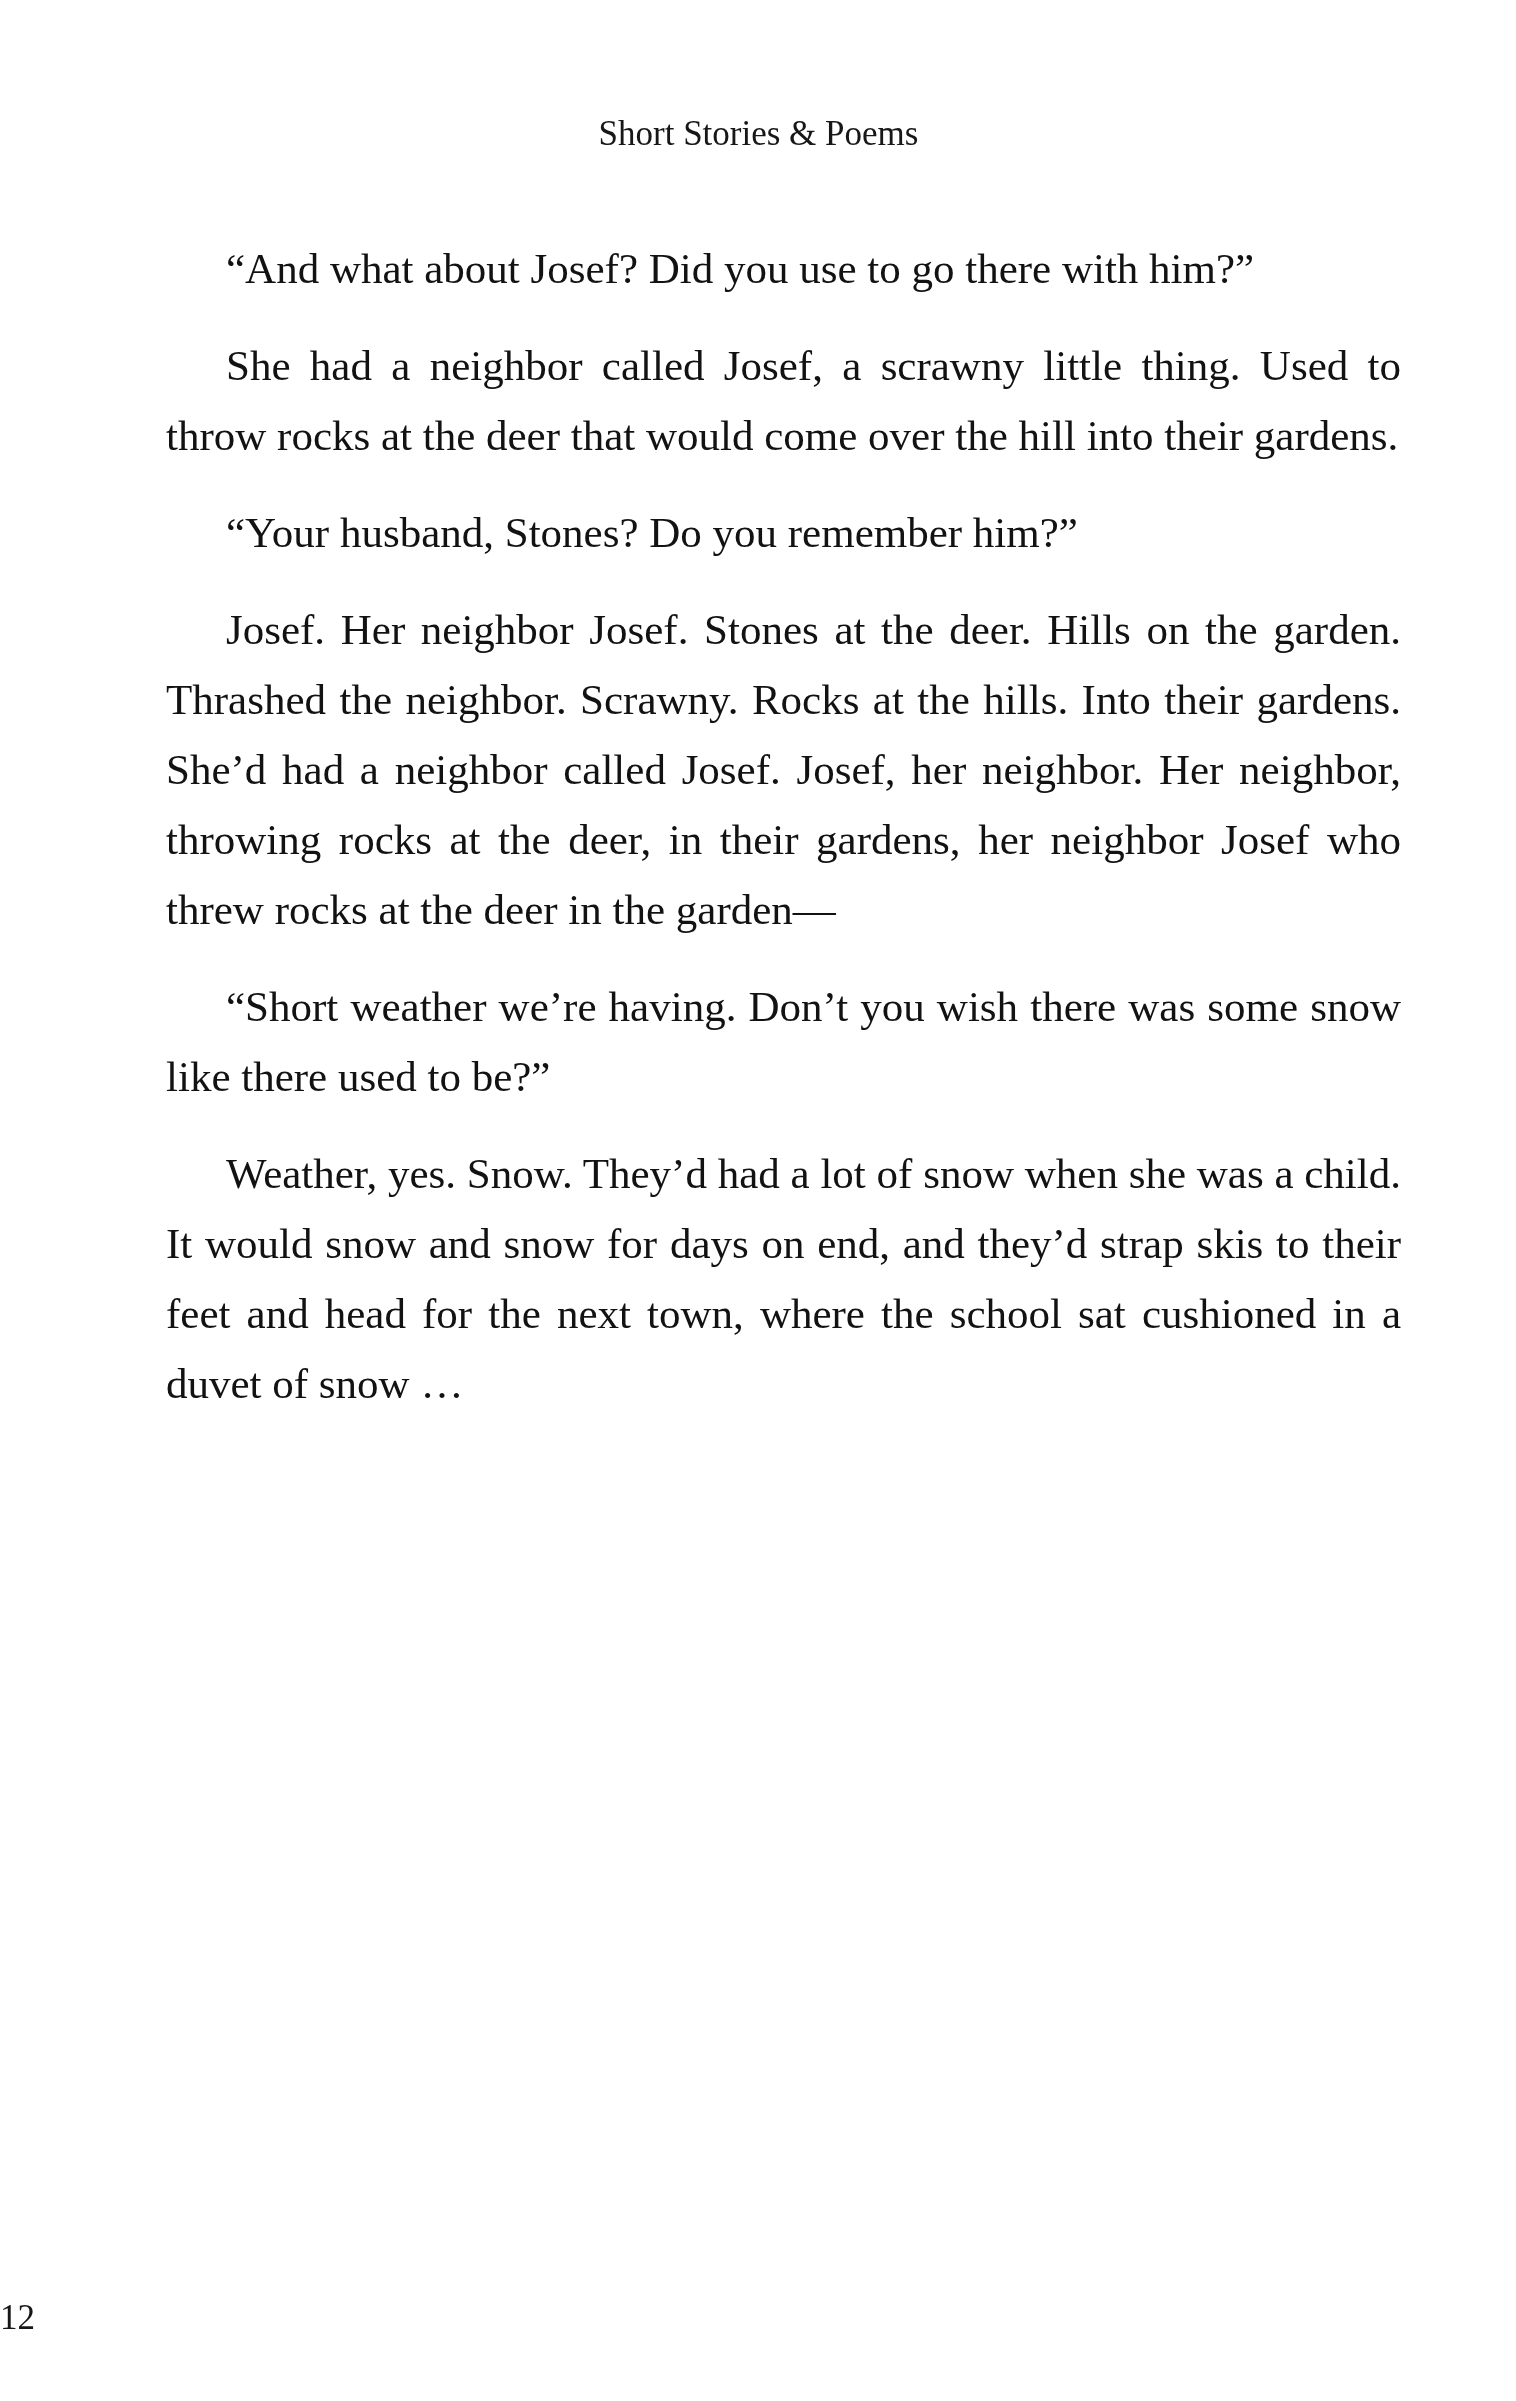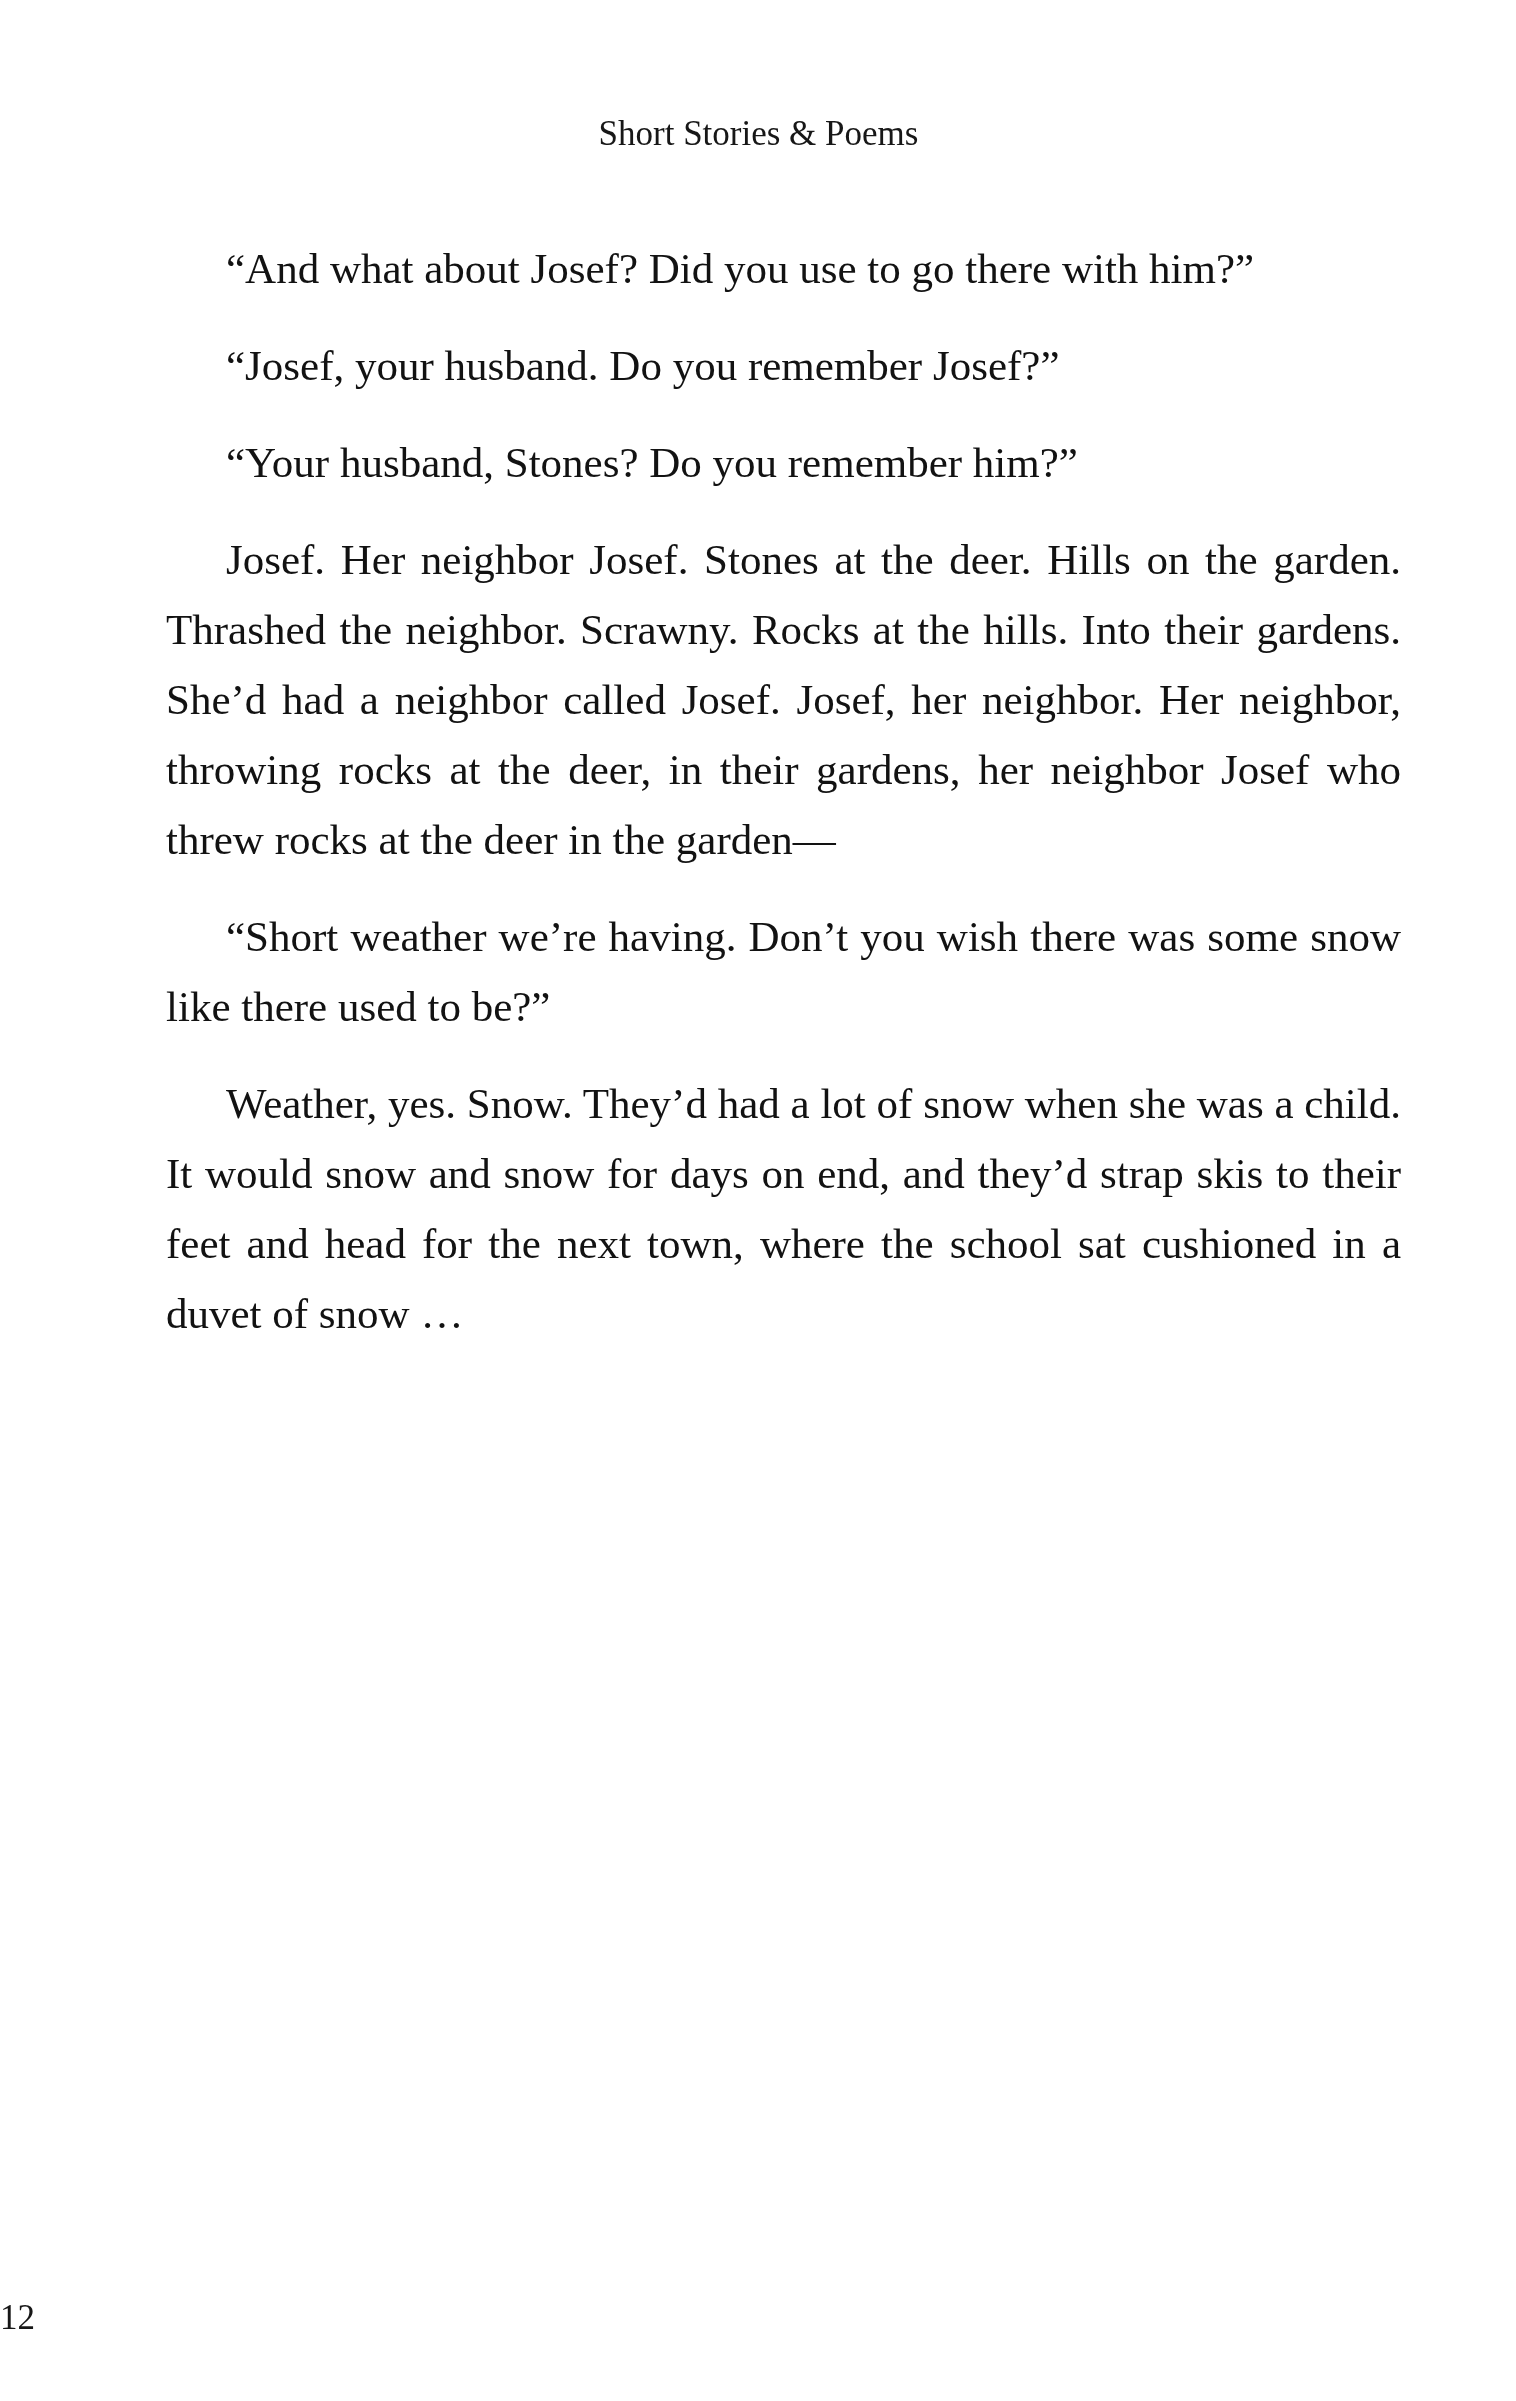--- a/index.html
+++ b/index.html
@@ -45,21 +45,21 @@
   </style>
 </head>
 <body>
 
 <div class="book-page">
 
   <div class="running-header">Short Stories &amp; Poems</div>
 
   <div class="body-text">
     <p>“And what about Josef? Did you use to go there with him?”</p>
-    <p>“Josef, your husband. Do you remember Josef?”</p>
+    <p>She had a neighbor called Josef, a scrawny little thing. Used to throw rocks at the deer that would come over the hill into their gardens.</p>
     <p>“Your husband, Stones? Do you remember him?”</p>
     <p>Josef. Her neighbor Josef. Stones at the deer. Hills on the garden. Thrashed the neighbor. Scrawny. Rocks at the hills. Into their gardens. She’d had a neighbor called Josef. Josef, her neighbor. Her neighbor, throwing rocks at the deer, in their gardens, her neighbor Josef who threw rocks at the deer in the garden—</p>
     <p>“Short weather we’re having. Don’t you wish there was some snow like there used to be?”</p>
     <p>Weather, yes. Snow. They’d had a lot of snow when she was a child. It would snow and snow for days on end, and they’d strap skis to their feet and head for the next town, where the school sat cushioned in a duvet of snow …</p>
   </div>
 
   <div class="page-number">12</div>
 
 </div>
 

